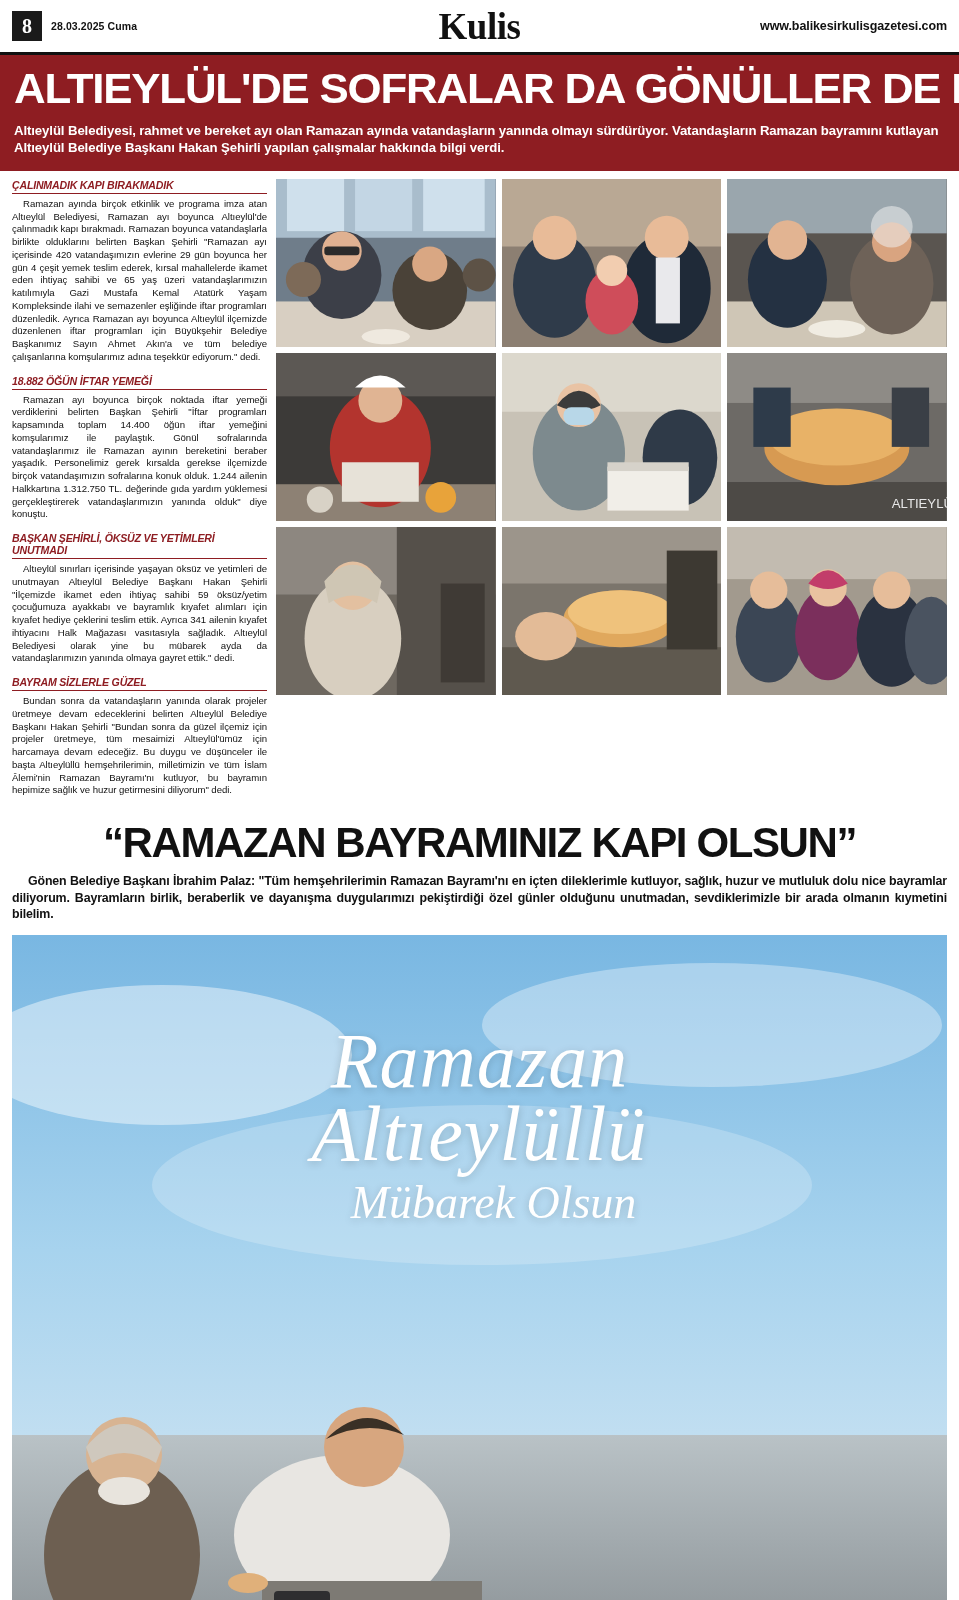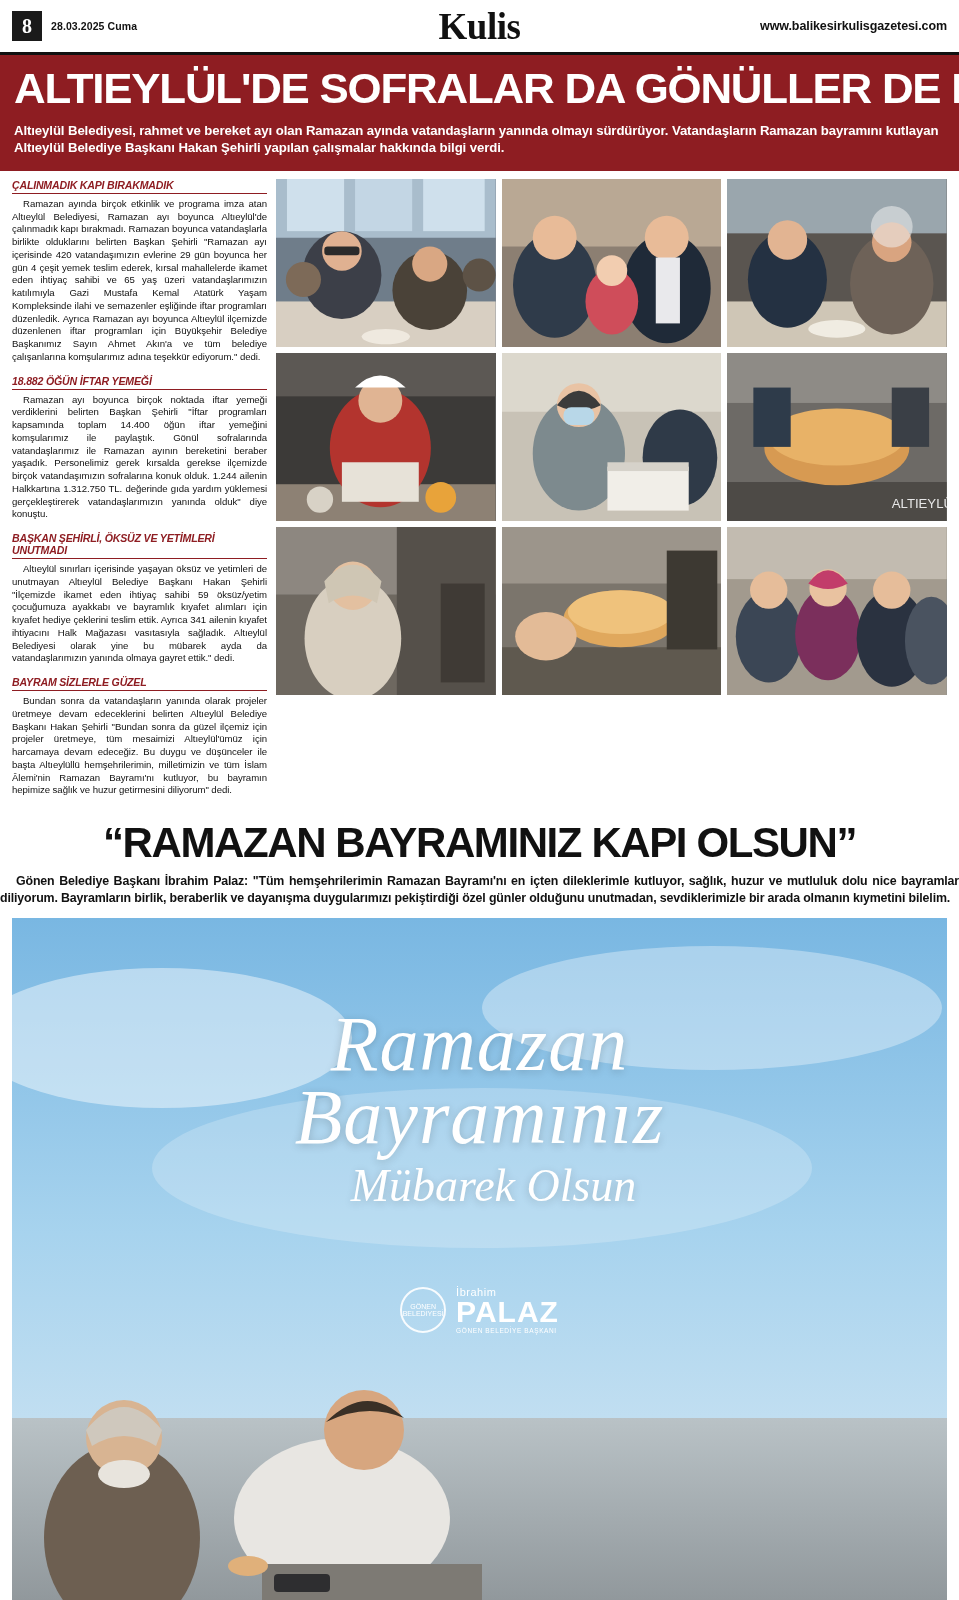--- a/index.html
+++ b/index.html
@@ -133,21 +133,21 @@
   .quote-head {
     font-weight: bold;
     font-size: 42px;
     line-height: 1;
     letter-spacing: -1.4px;
     text-align: center;
     margin: 14px 12px 9px 12px;
     white-space: nowrap;
   }
   .quote-body {
-    padding: 0 0;
+    padding: 0 12px;
     font-size: 12.4px;
     font-weight: bold;
     line-height: 1.34;
     text-align: justify;
     letter-spacing: -0.15px;
   }
   .quote-body p { margin: 0 0 4px 0; text-indent: 16px; }
 
   
   .ad {
@@ -392,25 +392,17 @@
     <ellipse cx="330" cy="600" rx="108" ry="80" fill="#e8e6e2"></ellipse>
     <circle cx="352" cy="512" r="40" fill="#d7a67f"></circle>
     <path d="M314 504 q40 -40 78 -4 q-38 -16 -78 4 z" fill="#3a3026"></path>
     <rect x="250" y="646" width="220" height="54" fill="#7d7a74"></rect>
     <rect x="262" y="656" width="56" height="18" rx="4" fill="#2e2e30"></rect>
     <ellipse cx="236" cy="648" rx="20" ry="10" fill="#e0b07a"></ellipse>
   </svg>
 
   <div class="ad-text">
     <div class="ad-l1">Ramazan</div>
-    <div class="ad-l2">Bayramınız</div>
+    <div class="ad-l2">Altıeylüllü</div>
     <div class="ad-l3">Mübarek Olsun</div>
   </div>
 
-  <div class="ad-logo">
-    <div class="ad-seal">GÖNEN BELEDİYESİ</div>
-    <div>
-      <div class="ad-name-small">İbrahim</div>
-      <div class="ad-name-big">PALAZ</div>
-      <div class="ad-name-role">GÖNEN BELEDİYE BAŞKANI</div>
-    </div>
-  </div>
 </div>
 
 </body></html>

